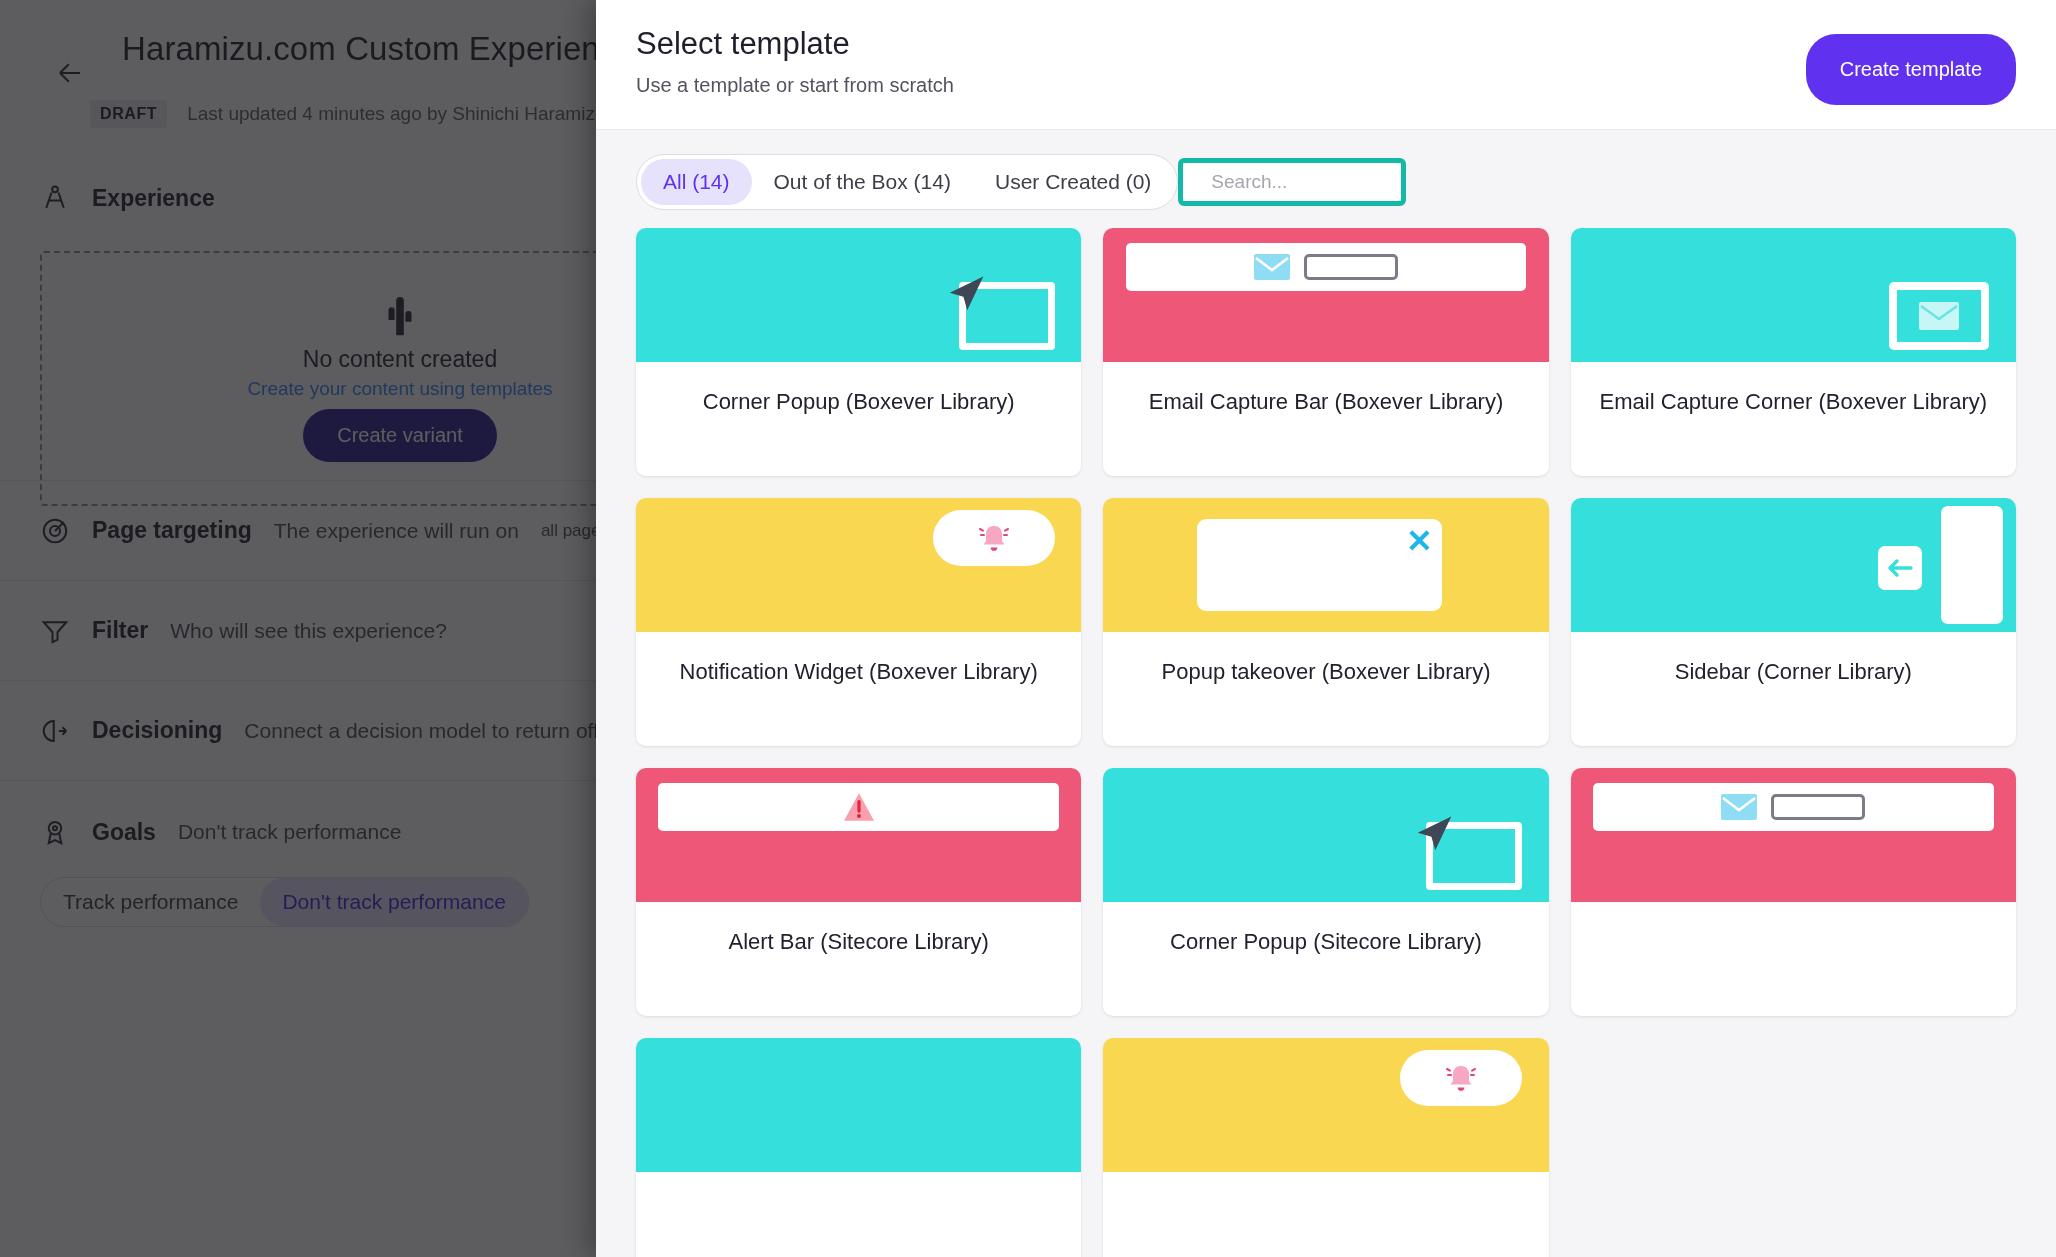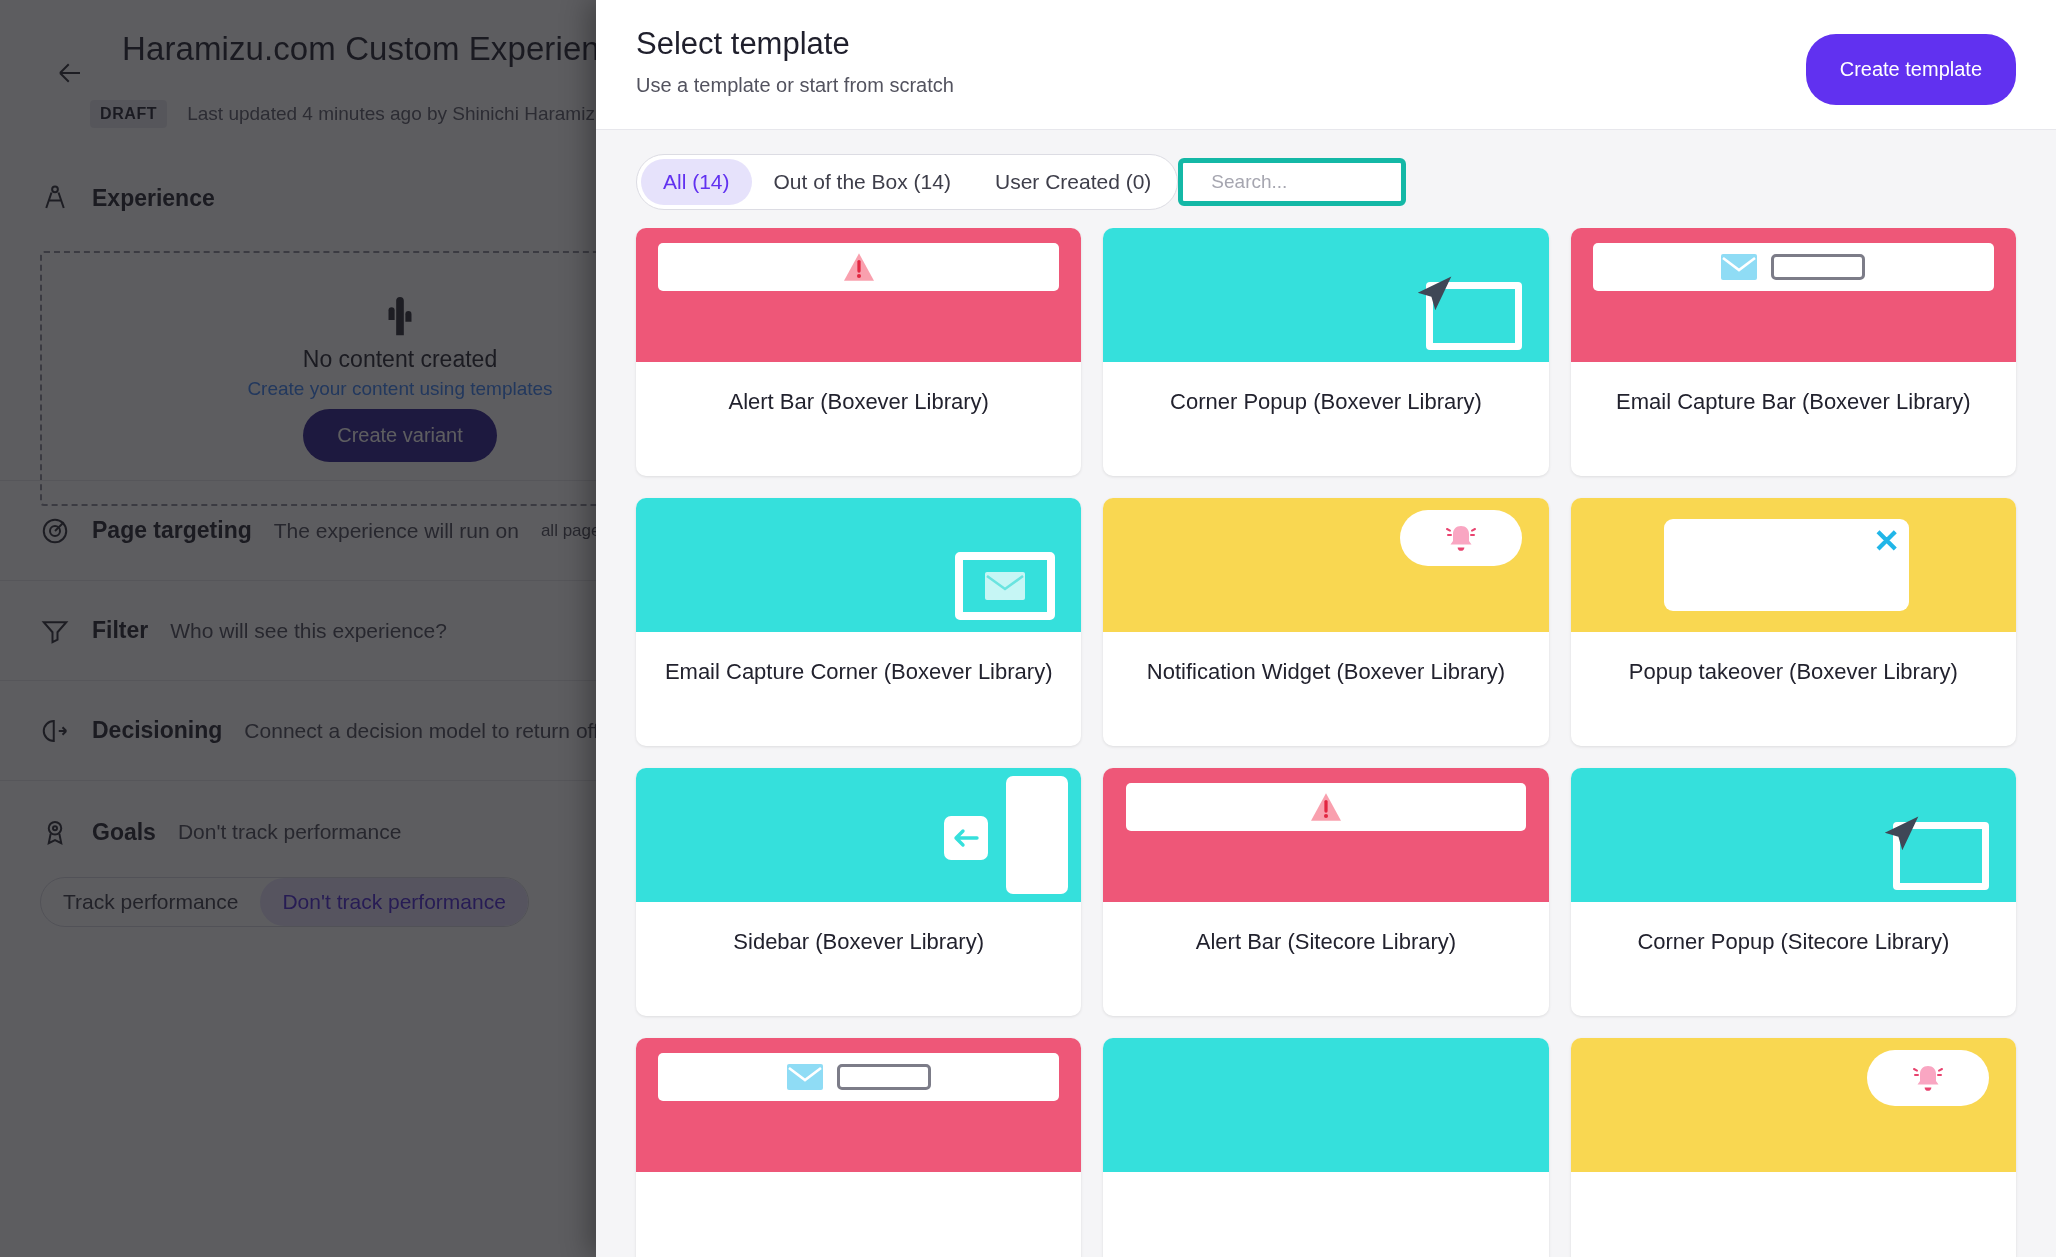--- a/index.html
+++ b/index.html
@@ -315,32 +315,20 @@
         <div class="tab active">All (14)</div>
         <div class="tab">Out of the Box (14)</div>
         <div class="tab">User Created (0)</div>
       </div>
       <input class="search-box" type="text" placeholder="Search..." style="">
     </div>
 
     <div class="grid-scroll">
       <div class="grid" id="template-grid">
           <div class="tcard">
-            <div class="thumb" style="background: rgb(238, 87, 120);">
-              <div class="bar-white">
-                <span class="warn-tri"><svg viewBox="0 0 24 22" width="34" height="30">
-                    <path d="M12 1L23 21H1L12 1z" fill="#f9a0ae"></path>
-                    <path d="M12 7v7" stroke="#e22641" stroke-width="2.4" stroke-linecap="round"></path>
-                    <circle cx="12" cy="17.6" r="1.5" fill="#e22641"></circle>
-                  </svg></span>
-              </div>
-            </div>
-            <div class="tcard-label">Alert Bar (Boxever Library)</div>
-          </div>
-          <div class="tcard">
             <div class="thumb" style="background: rgb(53, 224, 220);">
               <div class="cursor-rect"></div>
               <span class="cursor-arrow"><svg viewBox="0 0 24 24" width="52" height="52">
                   <path d="M20 3L4.5 10.5l6.3 1.8 1.8 6.3L20 3z" fill="#3f4756"></path>
                 </svg></span>
             </div>
             <div class="tcard-label">Corner Popup (Boxever Library)</div>
           </div>
           <div class="tcard">
             <div class="thumb" style="background: rgb(238, 87, 120);">
@@ -389,21 +377,21 @@
           </div>
           <div class="tcard">
             <div class="thumb" style="background: rgb(53, 224, 220);">
               <div class="sidebar-panel"></div>
               <div class="sidebar-btn">
                 <span class="arrow-left"><svg viewBox="0 0 26 22" width="26" height="22" fill="none" stroke="#35e0dc" stroke-width="3.4" stroke-linecap="round" stroke-linejoin="round">
                     <path d="M24 11H3M3 11l7-7M3 11l7 7"></path>
                   </svg></span>
               </div>
             </div>
-            <div class="tcard-label">Sidebar (Boxever Library)</div>
+            <div class="tcard-label">Sidebar (Corner Library)</div>
           </div>
           <div class="tcard">
             <div class="thumb" style="background: rgb(238, 87, 120);">
               <div class="bar-white">
                 <span class="warn-tri"><svg viewBox="0 0 24 22" width="34" height="30">
                     <path d="M12 1L23 21H1L12 1z" fill="#f9a0ae"></path>
                     <path d="M12 7v7" stroke="#e22641" stroke-width="2.4" stroke-linecap="round"></path>
                     <circle cx="12" cy="17.6" r="1.5" fill="#e22641"></circle>
                   </svg></span>
               </div>

